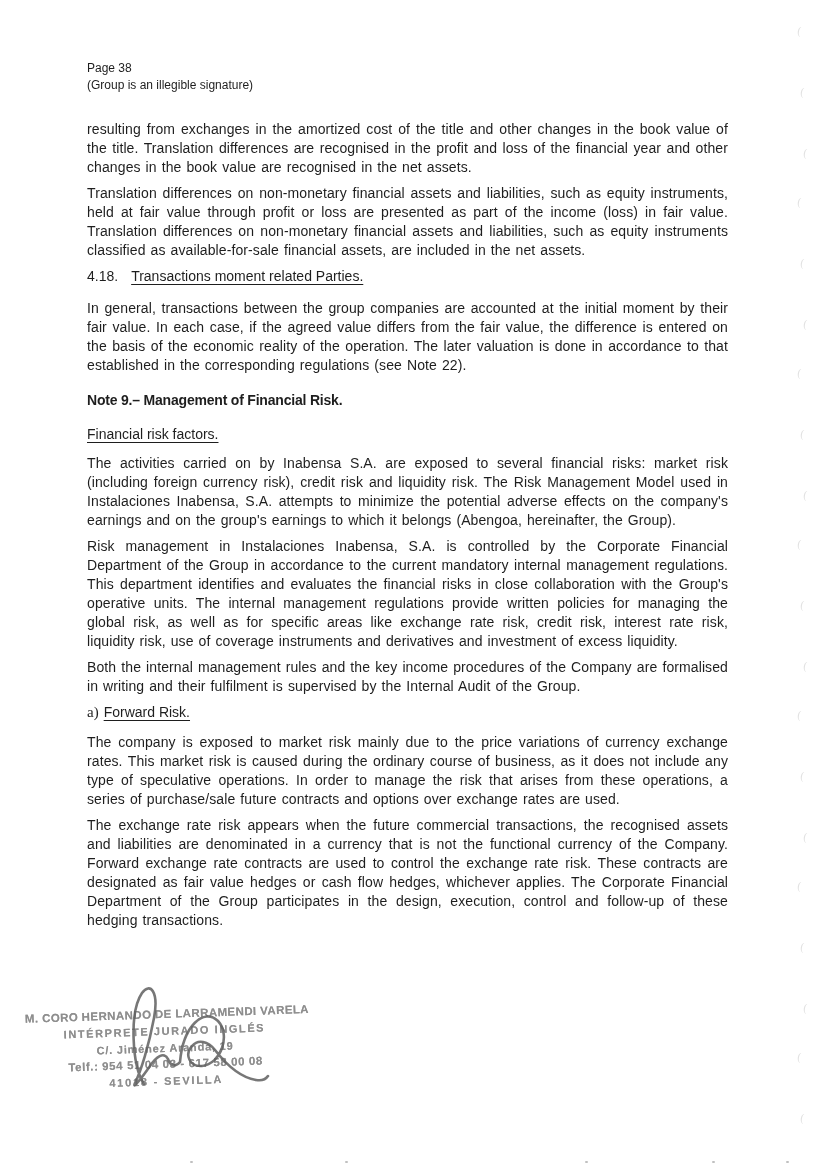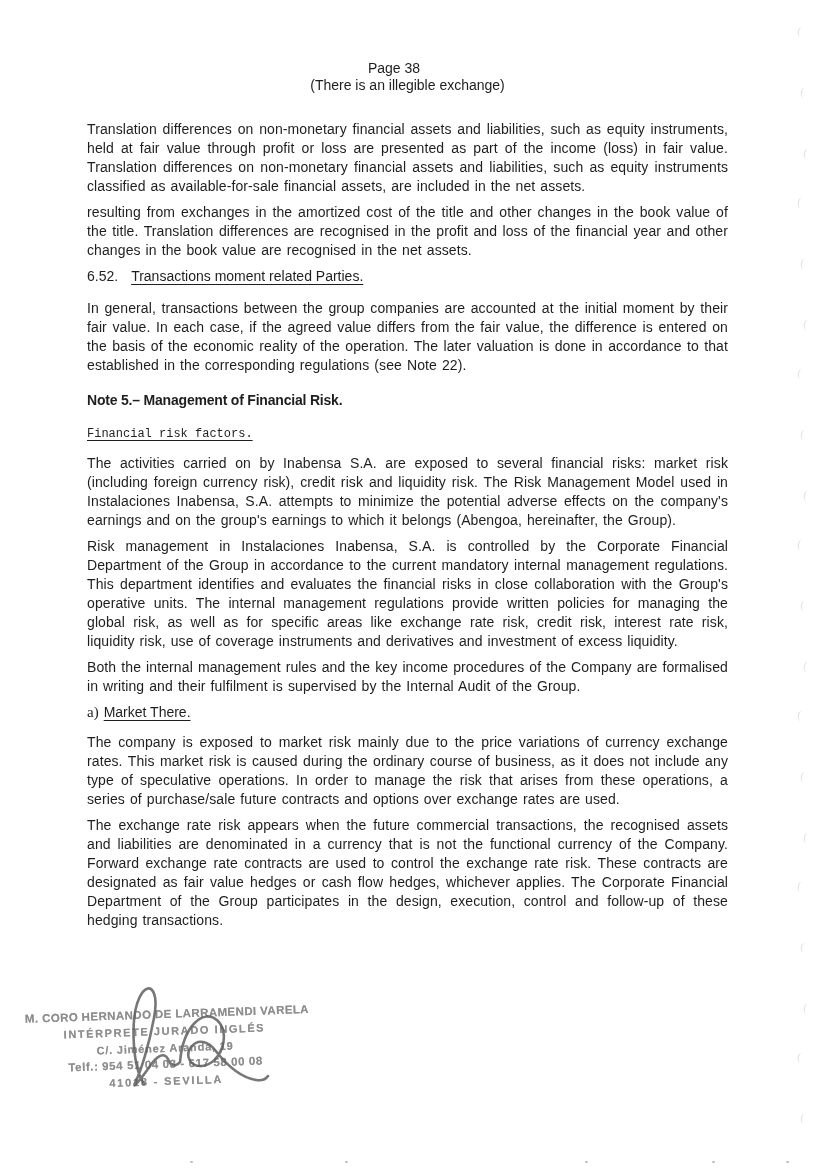--- a/index.html
+++ b/index.html
@@ -12,22 +12,22 @@
     color: #1e1e1e;
     overflow: hidden;
   }
   .content {
     position: absolute;
     left: 87px;
     top: 60px;
     width: 641px;
   }
   .header-block {
-    text-align: center;
-    font-size: 14px;
+    text-align: left;
+    font-size: 12px;
     line-height: 17px;
     margin-bottom: 26px;
   }
   .page-number { margin-right: 27px; }
   .signature-note { margin-right: 0; }
   .content p {
     margin: 0 0 7px 0;
     font-size: 14px;
     line-height: 19px;
     text-align: justify;
@@ -45,24 +45,23 @@
     text-underline-offset: 3px;
   }
   .heading-note5 {
     font-size: 14px;
     font-weight: 700;
     line-height: 19px;
     margin: 16px 0 15px 0;
     letter-spacing: -0.2px;
   }
   .heading-frf {
-    font-size: 12px;
+    font-size: 14px;
     line-height: 19px;
     margin: 0 0 10px 0;
-    font-family: Liberation Mono, monospace;
   }
   .heading-a {
     font-size: 14px;
     line-height: 19px;
     margin: 5px 0 11px 0;
   }
   .heading-a .serif-num {
     font-family: "Liberation Serif", serif;
     font-size: 15px;
     margin-right: 5px;
@@ -109,47 +108,47 @@
 </style>
 </head>
 <body>
 
 <div class="page">
 
   <div class="content">
 
     <div class="header-block">
       <div class="page-number">Page 38</div>
-      <div class="signature-note">(There is an illegible exchange)</div>
-    </div>
+      <div class="signature-note">(Group is an illegible signature)</div>
+    </div>
+
+    <p>resulting from exchanges in the amortized cost of the title and other changes in the book value of the title. Translation differences are recognised in the profit and loss of the financial year and other changes in the book value are recognised in the net assets.</p>
 
     <p>Translation differences on non-monetary financial assets and liabilities, such as equity instruments, held at fair value through profit or loss are presented as part of the income (loss) in fair value. Translation differences on non-monetary financial assets and liabilities, such as equity instruments classified as available-for-sale financial assets, are included in the net assets.</p>
 
-    <p>resulting from exchanges in the amortized cost of the title and other changes in the book value of the title. Translation differences are recognised in the profit and loss of the financial year and other changes in the book value are recognised in the net assets.</p>
-
     <div class="heading-418">
-      <span class="h-num">6.52.</span><span class="u">Transactions moment related Parties.</span>
+      <span class="h-num">4.18.</span><span class="u">Transactions moment related Parties.</span>
     </div>
 
     <p>In general, transactions between the group companies are accounted at the initial moment by their fair value. In each case, if the agreed value differs from the fair value, the difference is entered on the basis of the economic reality of the operation. The later valuation is done in accordance to that established in the corresponding regulations (see Note 22).</p>
 
-    <div class="heading-note5">Note 5.– Management of Financial Risk.</div>
+    <div class="heading-note5">Note 9.– Management of Financial Risk.</div>
 
     <div class="heading-frf">
       <span class="u">Financial risk factors.</span>
     </div>
 
     <p>The activities carried on by Inabensa S.A. are exposed to several financial risks: market risk (including foreign currency risk), credit risk and liquidity risk. The Risk Management Model used in Instalaciones Inabensa, S.A. attempts to minimize the potential adverse effects on the company's earnings and on the group's earnings to which it belongs (Abengoa, hereinafter, the Group).</p>
 
     <p>Risk management in Instalaciones Inabensa, S.A. is controlled by the Corporate Financial Department of the Group in accordance to the current mandatory internal management regulations. This department identifies and evaluates the financial risks in close collaboration with the Group's operative units. The internal management regulations provide written policies for managing the global risk, as well as for specific areas like exchange rate risk, credit risk, interest rate risk, liquidity risk, use of coverage instruments and derivatives and investment of excess liquidity.</p>
 
     <p>Both the internal management rules and the key income procedures of the Company are formalised in writing and their fulfilment is supervised by the Internal Audit of the Group.</p>
 
     <div class="heading-a">
-      <span class="serif-num">a)</span><span class="u">Market There.</span>
+      <span class="serif-num">a)</span><span class="u">Forward Risk.</span>
     </div>
 
     <p>The company is exposed to market risk mainly due to the price variations of currency exchange rates. This market risk is caused during the ordinary course of business, as it does not include any type of speculative operations. In order to manage the risk that arises from these operations, a series of purchase/sale future contracts and options over exchange rates are used.</p>
 
     <p>The exchange rate risk appears when the future commercial transactions, the recognised assets and liabilities are denominated in a currency that is not the functional currency of the Company. Forward exchange rate contracts are used to control the exchange rate risk. These contracts are designated as fair value hedges or cash flow hedges, whichever applies. The Corporate Financial Department of the Group participates in the design, execution, control and follow-up of these hedging transactions.</p>
 
   </div>
 
   <div class="stamp">
     <div class="s1">M. CORO HERNANDO DE LARRAMENDI VARELA</div>

